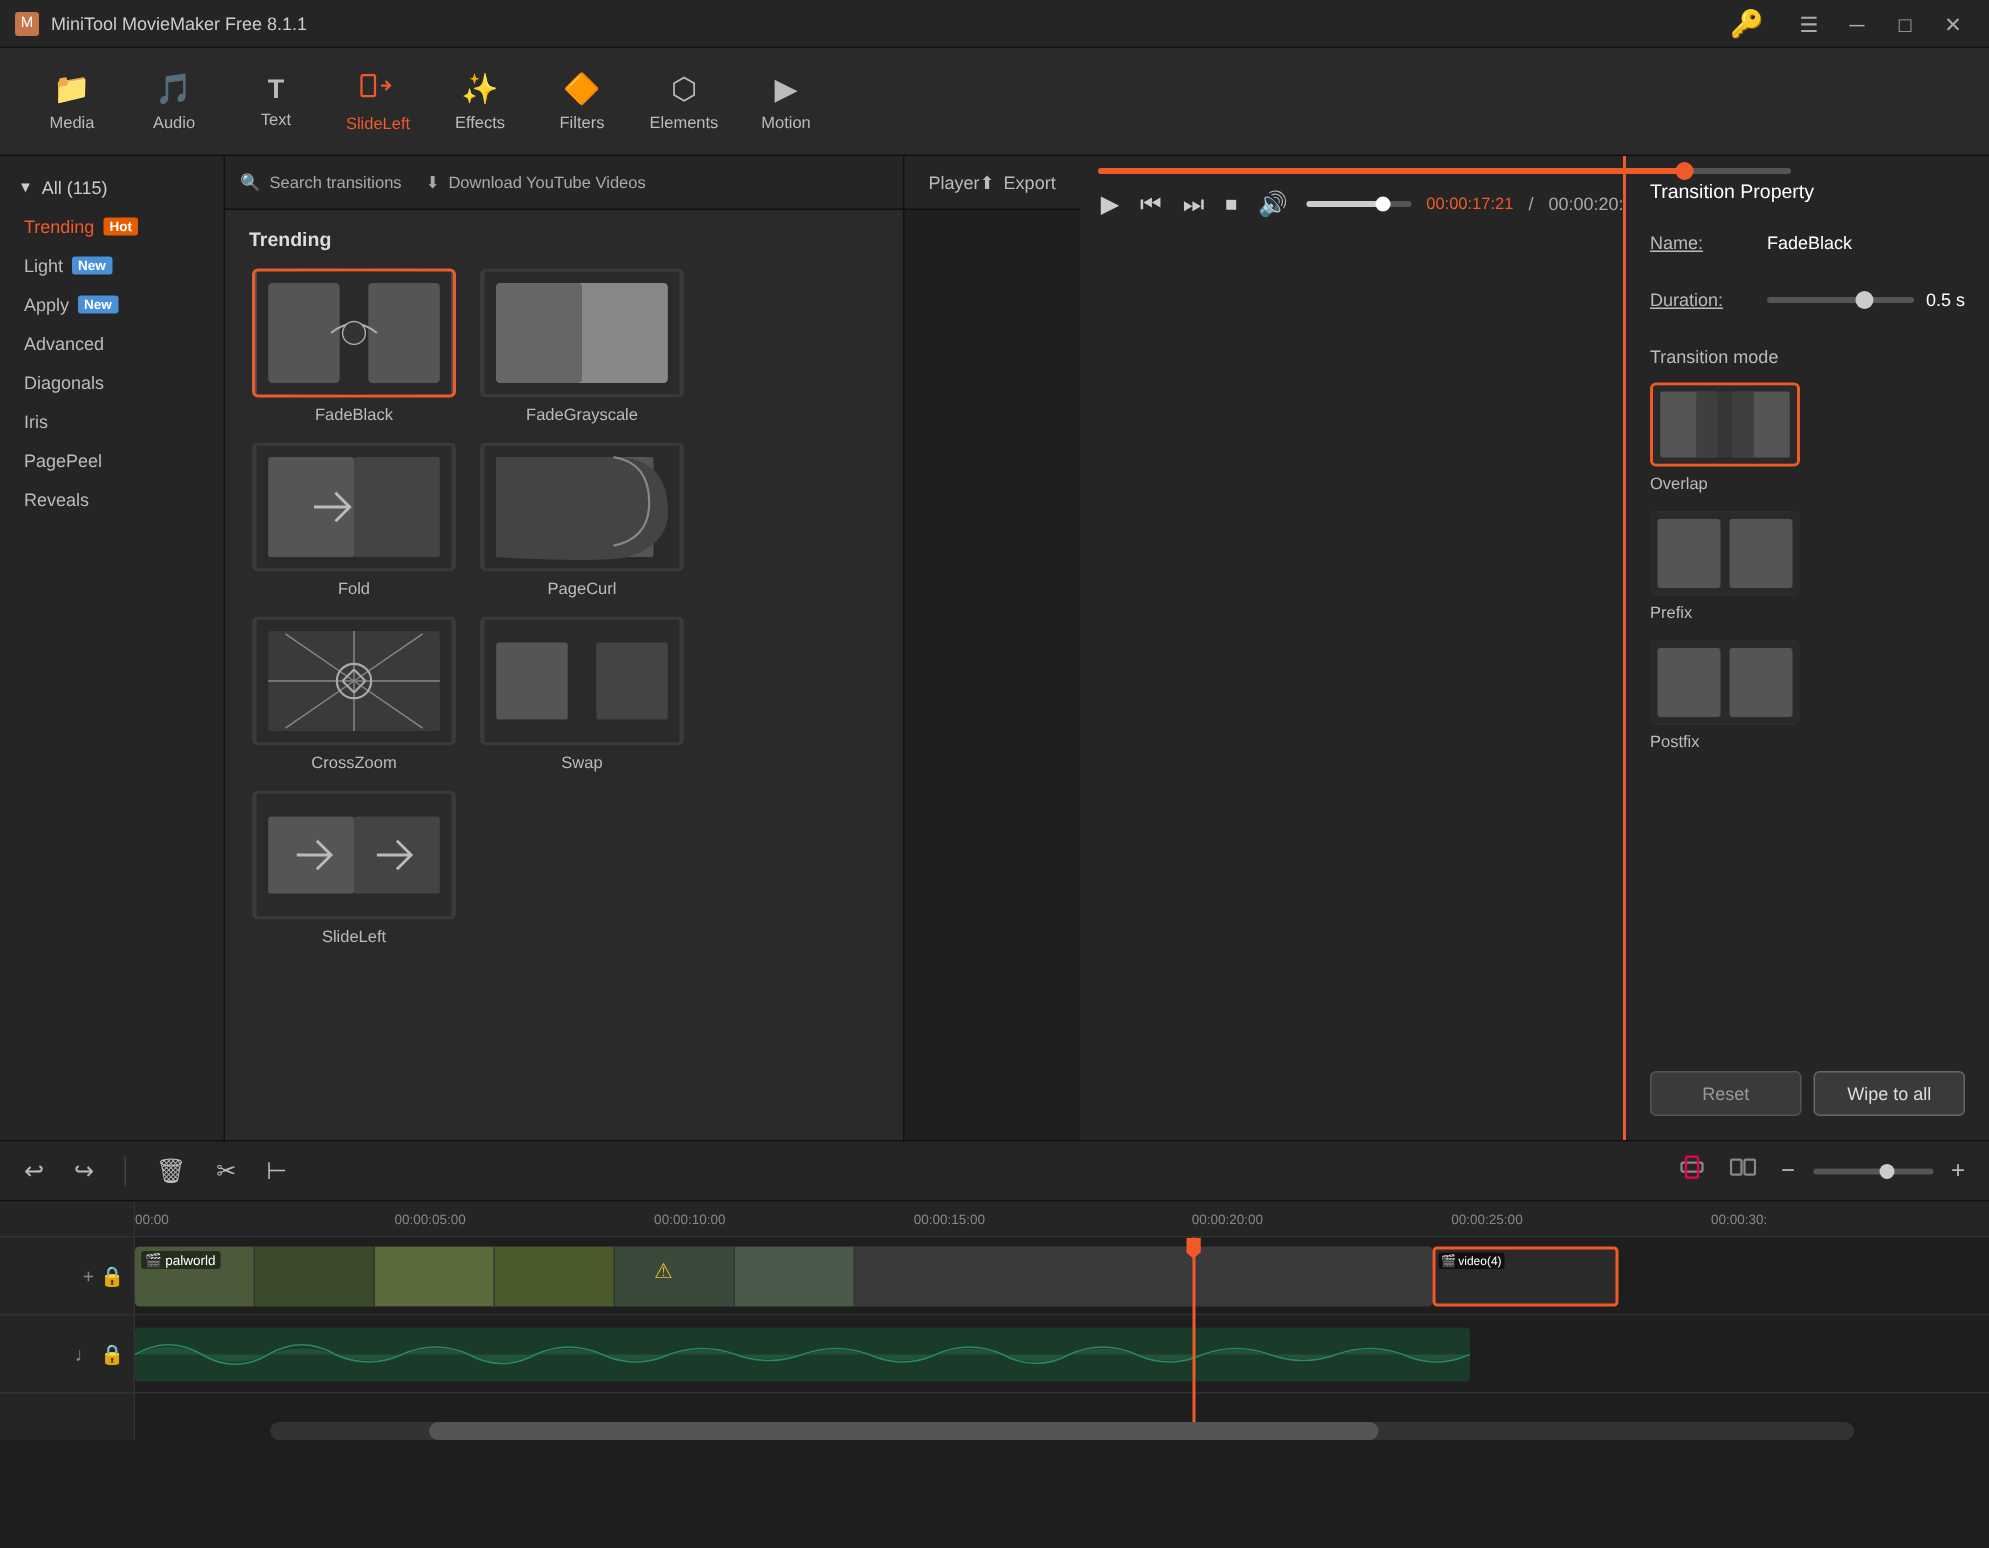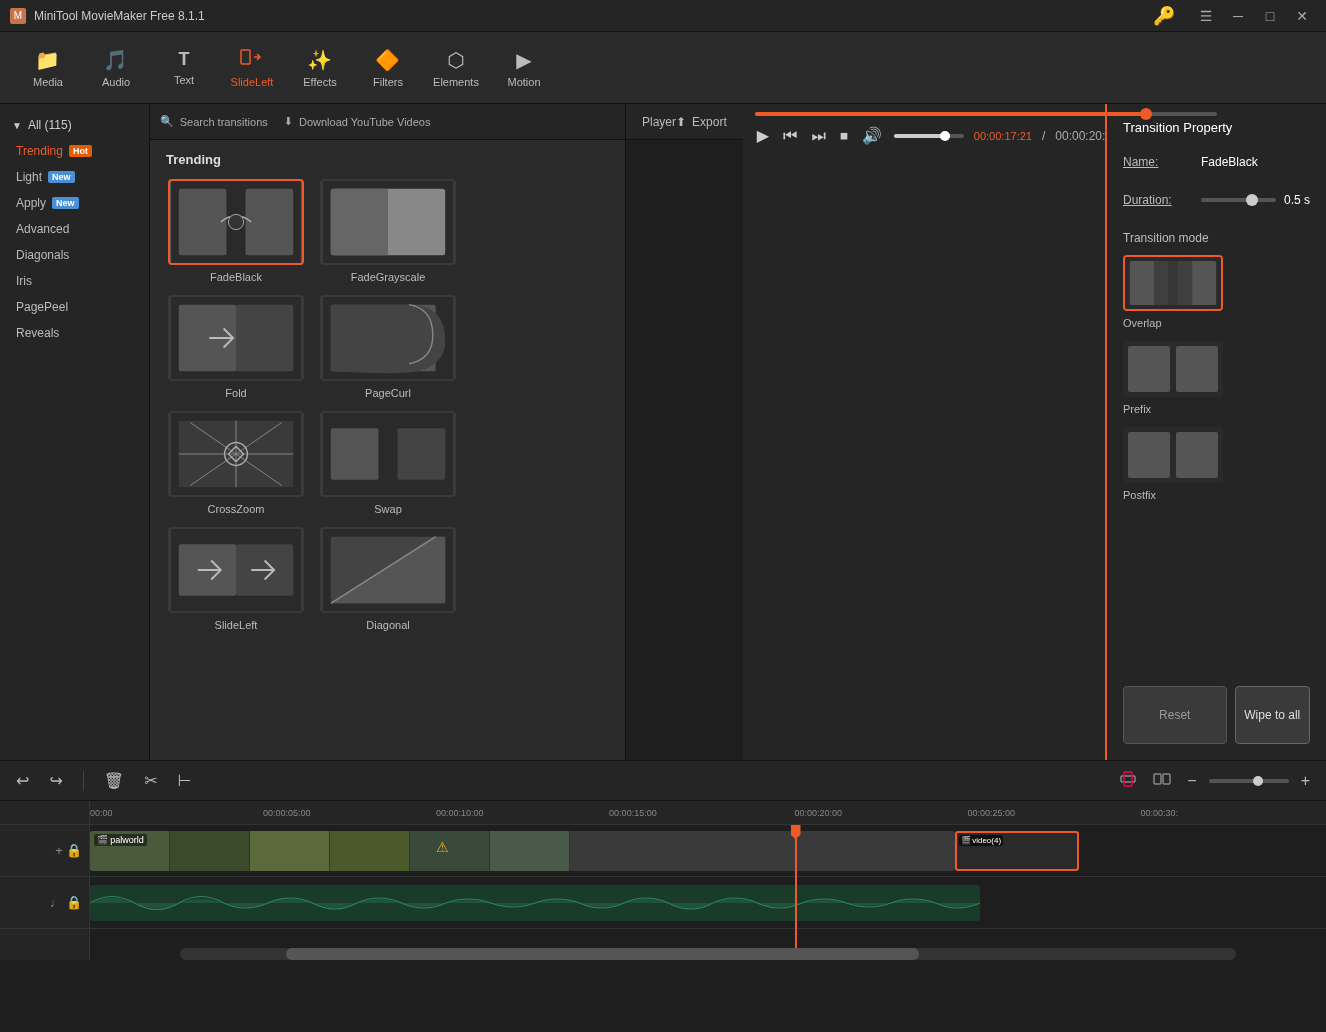--- a/index.html
+++ b/index.html
@@ -57,35 +57,35 @@
     .ctrl-btn { background: none; border: none; color: #ccc; cursor: pointer; font-size: 16px; padding: 2px; }
     #time-display { margin-left: auto; font-size: 11px; color: #f05a28; }
     #time-total { color: #aaa; }
     #aspect-ratio { background: #333; border: 1px solid #555; border-radius: 3px; color: #ccc; font-size: 11px; padding: 2px 6px; margin-left: 8px; }
     .volume-slider { width: 70px; height: 4px; background: #555; border-radius: 2px; position: relative; }
     .volume-fill { height: 100%; background: #ccc; border-radius: 2px; width: 80%; }
     .volume-thumb { position: absolute; right: 20%; top: 50%; transform: translateY(-50%); width: 10px; height: 10px; background: #fff; border-radius: 50%; }
     #fullscreen-btn { background: none; border: none; color: #ccc; cursor: pointer; font-size: 14px; margin-left: 4px; }
 
     
-    #property-panel { width: 221px; background: #252525; border-left: 2px solid #f05a28; padding: 16px; display: flex; flex-direction: column; gap: 16px; }
+    #property-panel { width: 244px; background: #252525; border-left: 2px solid #f05a28; padding: 16px; display: flex; flex-direction: column; gap: 16px; }
     #property-panel h3 { font-size: 13px; color: #fff; font-weight: normal; margin-bottom: 4px; }
     .prop-row { display: flex; align-items: center; gap: 8px; margin-bottom: 8px; }
     .prop-label { font-size: 12px; color: #bbb; width: 70px; text-decoration: underline; }
     .prop-value { font-size: 12px; color: #fff; }
     .duration-slider { flex: 1; height: 4px; background: #555; border-radius: 2px; position: relative; }
     .duration-thumb { position: absolute; left: 60%; top: 50%; transform: translateY(-50%); width: 12px; height: 12px; background: #ccc; border-radius: 50%; }
     .mode-title { font-size: 12px; color: #bbb; margin-bottom: 10px; }
     .mode-grid { display: flex; flex-direction: column; gap: 12px; }
     .mode-item { display: flex; flex-direction: column; align-items: flex-start; gap: 6px; cursor: pointer; }
     .mode-thumb { width: 100px; height: 56px; background: #3a3a3a; border-radius: 4px; display: flex; align-items: center; justify-content: center; position: relative; overflow: hidden; }
     .mode-thumb.selected { border: 2px solid #f05a28; }
     .mode-label { font-size: 11px; color: #bbb; }
     .prop-actions { display: flex; gap: 8px; margin-top: auto; }
-    .reset-btn { flex: 1; padding: 21px; background: #3a3a3a; border: 1px solid #555; border-radius: 4px; color: #999; cursor: pointer; font-size: 12px; }
+    .reset-btn { flex: 1; padding: 7px; background: #3a3a3a; border: 1px solid #555; border-radius: 4px; color: #999; cursor: pointer; font-size: 12px; }
     .apply-all-btn { flex: 1; padding: 7px; background: #3a3a3a; border: 1px solid #666; border-radius: 4px; color: #ddd; cursor: pointer; font-size: 12px; }
 
     
     #timeline { height: 200px; background: #1e1e1e; border-top: 1px solid #111; display: flex; flex-direction: column; }
     #timeline-toolbar { height: 40px; background: #252525; display: flex; align-items: center; padding: 0 12px; gap: 12px; border-bottom: 1px solid #111; }
     .tl-btn { background: none; border: none; color: #bbb; cursor: pointer; font-size: 16px; padding: 4px; }
     .tl-separator { width: 1px; height: 20px; background: #444; margin: 0 4px; }
     .tl-spacer { flex: 1; }
     .tl-right { display: flex; align-items: center; gap: 8px; }
     .zoom-slider { width: 80px; height: 4px; background: #555; border-radius: 2px; position: relative; }
@@ -301,31 +301,20 @@
                 <rect width="136" height="86" fill="#2a2a2a"></rect>
                 <rect x="8" y="16" width="60" height="54" rx="2" fill="#555"></rect>
                 <rect x="68" y="16" width="60" height="54" rx="2" fill="#444"></rect>
                 <path d="M28 43 L52 43 M42 33 L52 43 L42 53" stroke="#bbb" stroke-width="2" fill="none"></path>
                 <path d="M84 43 L108 43 M98 33 L108 43 L98 53" stroke="#bbb" stroke-width="2" fill="none"></path>
               </svg>
             </div>
             <span class="transition-name">SlideLeft</span>
           </div>
 
-          <div class="transition-item">
-            <div class="transition-thumb">
-              <svg viewBox="0 0 136 86" xmlns="http://www.w3.org/2000/svg">
-                <rect width="136" height="86" fill="#2a2a2a"></rect>
-                <rect x="8" y="8" width="120" height="70" rx="2" fill="#444"></rect>
-                <path d="M8 78 L118 8 L128 8 L128 78 Z" fill="#555"></path>
-                <line x1="8" y1="78" x2="118" y2="8" stroke="#888" stroke-width="1.5"></line>
-              </svg>
-            </div>
-            <span class="transition-name">Diagonal</span>
-          </div>
 
         </div>
       </div>
     </div>
 
     <div id="player-area">
       <div id="player-header">
         <span>Player</span>
         <button class="export-btn">
           <span>⬆</span>

